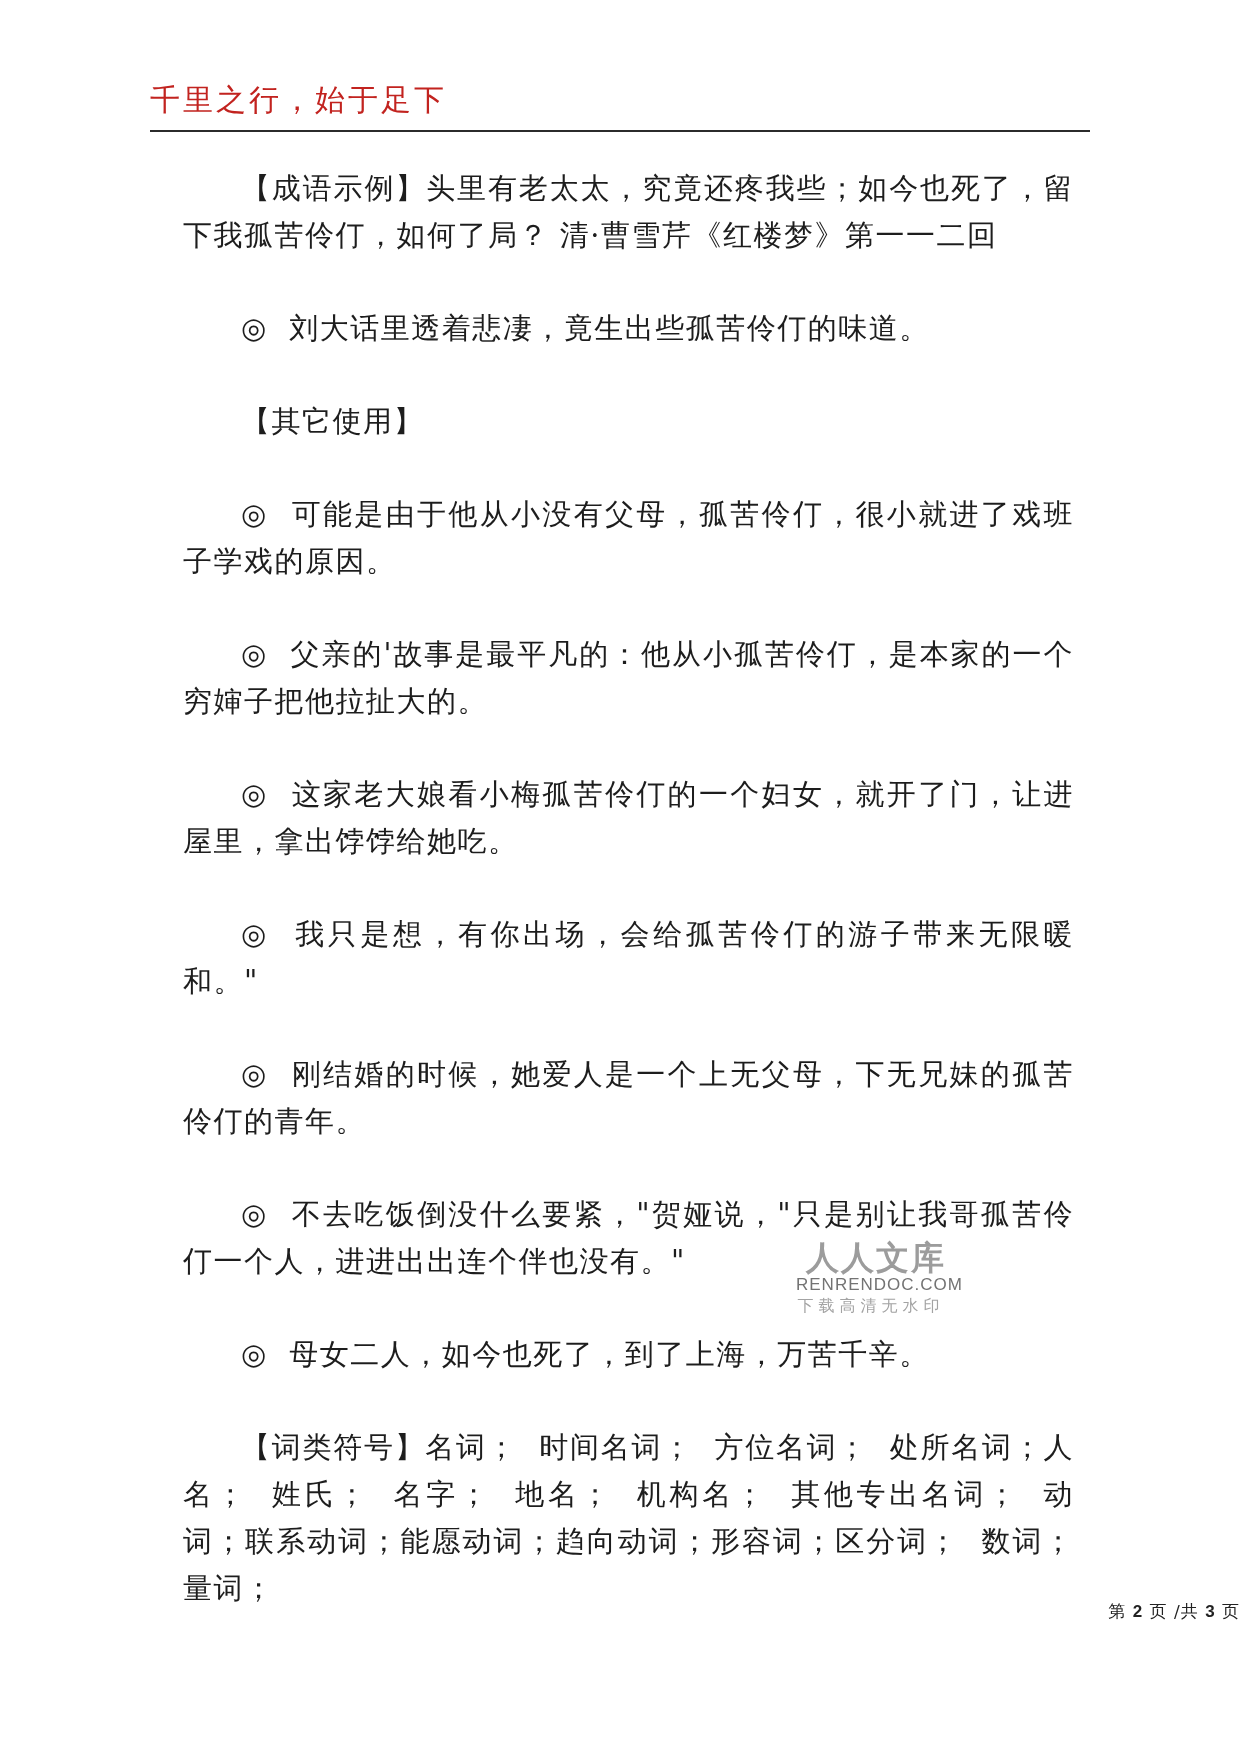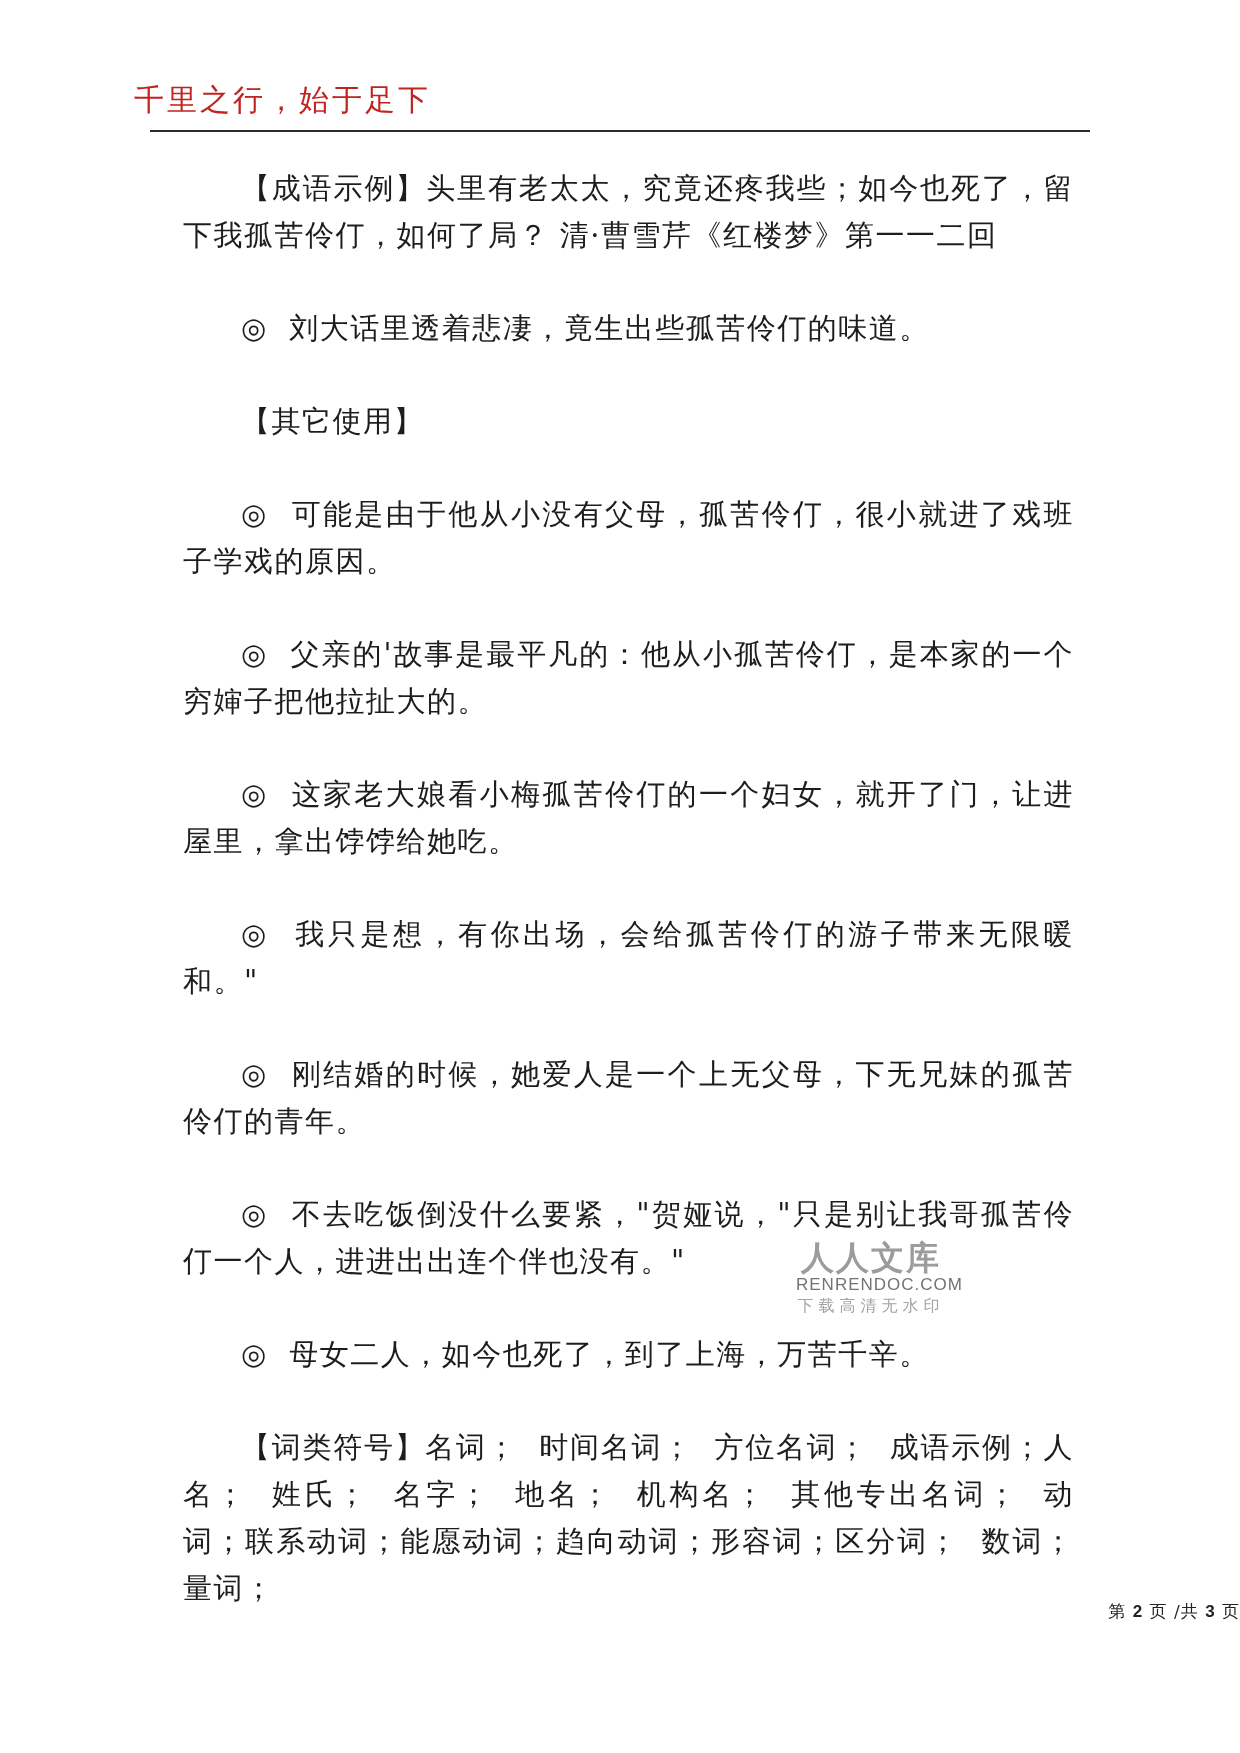--- a/index.html
+++ b/index.html
@@ -4,21 +4,21 @@
 <style>
   html,body{margin:0;padding:0;background:#ffffff;}
   .page{
     position:relative;
     width:1240px;height:1753px;
     background:#ffffff;
     overflow:hidden;
     font-family:"DejaVu Serif","Liberation Serif",serif;
   }
   .slogan{
-    position:absolute;left:134px;top:82px;
+    position:absolute;left:150px;top:82px;
     font-size:30px;line-height:36px;
     color:#c2231f;
     letter-spacing:3px;
     font-family:"DejaVu Serif","Liberation Serif",serif;
   }
   .header-rule{
     position:absolute;left:150px;top:130px;
     width:940px;height:2px;background:#2b2b2b;
   }
   .content{
@@ -38,20 +38,21 @@
   .watermark{
     position:absolute;left:796px;top:1240px;width:150px;
     text-align:center;
     user-select:none;
     pointer-events:none;
   }
   .wm-brand{
     font-size:33px;line-height:36px;font-weight:bold;
     color:#9c9c9c;letter-spacing:2px;
     font-family:"DejaVu Serif","Liberation Serif",serif;
+    text-align:right;
   }
   .wm-domain{
     font-size:17px;line-height:18px;color:#737373;
     letter-spacing:1px;
     font-family:"Liberation Sans","DejaVu Sans",sans-serif;
   }
   .wm-tagline{
     font-size:16px;line-height:20px;color:#a3a3a3;
     letter-spacing:5px;
     margin-top:2px;
@@ -79,21 +80,21 @@
     <p class="para">【成语示例】头里有老太太，究竟还疼我些；如今也死了，留下我孤苦伶仃，如何了局？ 清·曹雪芹《红楼梦》第一一二回</p>
     <p class="para">◎  刘大话里透着悲凄，竟生出些孤苦伶仃的味道。</p>
     <p class="para">【其它使用】</p>
     <p class="para">◎  可能是由于他从小没有父母，孤苦伶仃，很小就进了戏班子学戏的原因。</p>
     <p class="para">◎  父亲的'故事是最平凡的：他从小孤苦伶仃，是本家的一个穷婶子把他拉扯大的。</p>
     <p class="para">◎  这家老大娘看小梅孤苦伶仃的一个妇女，就开了门，让进屋里，拿出饽饽给她吃。</p>
     <p class="para">◎  我只是想，有你出场，会给孤苦伶仃的游子带来无限暖和。"</p>
     <p class="para">◎  刚结婚的时候，她爱人是一个上无父母，下无兄妹的孤苦伶仃的青年。</p>
     <p class="para">◎  不去吃饭倒没什么要紧，"贺娅说，"只是别让我哥孤苦伶仃一个人，进进出出连个伴也没有。"</p>
     <p class="para">◎  母女二人，如今也死了，到了上海，万苦千辛。</p>
-    <p class="para">【词类符号】名词；  时间名词；  方位名词；  成语示例；人名；  姓氏；  名字；  地名；  机构名；  其他专出名词；  动词；联系动词；能愿动词；趋向动词；形容词；区分词；  数词；量词；</p>
+    <p class="para">【词类符号】名词；  时间名词；  方位名词；  处所名词；人名；  姓氏；  名字；  地名；  机构名；  其他专出名词；  动词；联系动词；能愿动词；趋向动词；形容词；区分词；  数词；量词；</p>
   </div>
 
   <div class="watermark">
     <div class="wm-brand">人人文库</div>
     <div class="wm-domain">RENRENDOC.COM</div>
     <div class="wm-tagline">下载高清无水印</div>
   </div>
 
   <div class="footer">
     <span>第 </span><span class="num">2</span><span> 页 /共 </span><span class="num">3</span><span> 页</span>

